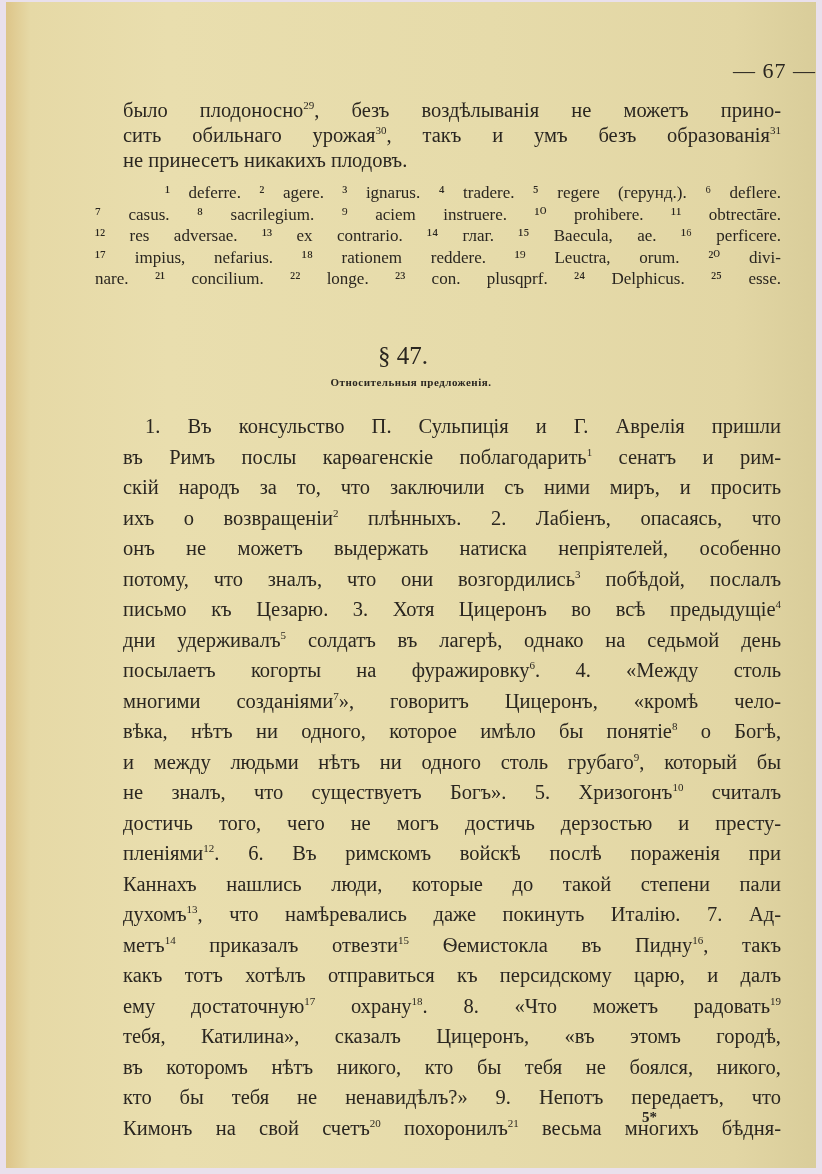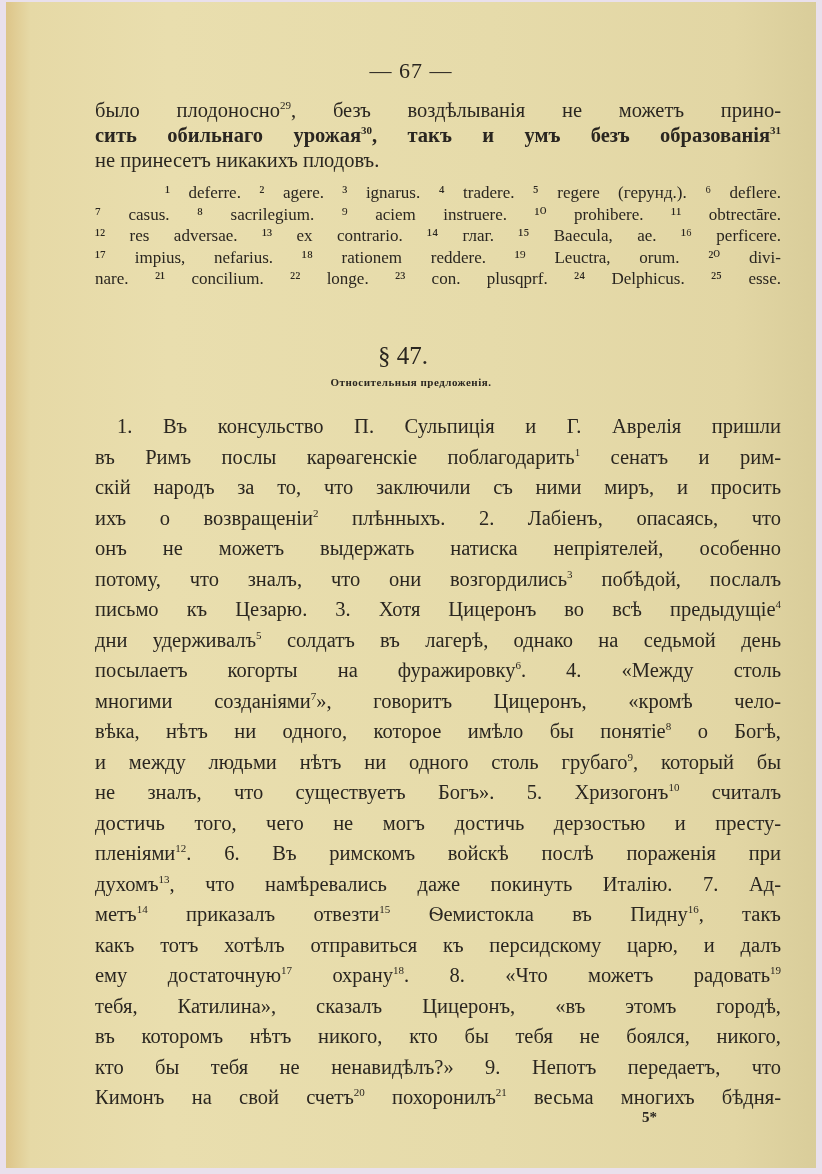--- a/index.html
+++ b/index.html
@@ -21,37 +21,38 @@
       height: 1166px;
       background: linear-gradient(90deg, #ddc589 0%, #e6d9a6 3%, #e9deae 20%, #e6dbaa 60%, #e2d6a4 90%, #d9cd9a 100%);
       font-family: "Liberation Serif", "DejaVu Serif", serif;
       color: #2a2620;
     }
     .page-number {
       position: absolute;
       top: 56px;
       left: 0;
       width: 810px;
-      text-align: center;
+      text-align: right;
       font-size: 22px;
       letter-spacing: 1px;
     }
     .main-block {
       position: absolute;
       left: 89px;
       width: 686px;
     }
     .line {
       height: 25.2px;
       line-height: 25.2px;
       font-size: 20.5px;
       white-space: nowrap;
       text-align: justify;
       text-align-last: justify;
       transform-origin: left center;
+      margin-left: 28px;
     }
     .line.last {
       text-align-last: left;
     }
     .line sup, .fn-line sup {
       font-size: 11px;
       vertical-align: 8px;
       line-height: 0;
     }
     .intro {
@@ -112,21 +113,21 @@
   </style>
 </head>
 <body>
 
 <div class="page">
 
   <div class="page-number">— 67 —</div>
 
   <div class="main-block intro" id="intro-block">
       <div class="line"><span>было плодоносно</span><sup>29</sup><span>, безъ воздѣлыванія не можетъ прино-</span></div>
-      <div class="line" style="letter-spacing: -0.000289352px; font-weight: bold;"><span>сить обильнаго урожая</span><sup>30</sup><span>, такъ и умъ безъ образованія</span><sup>31</sup></div>
+      <div class="line" style="letter-spacing: -0.000289352px;"><span>сить обильнаго урожая</span><sup>30</sup><span>, такъ и умъ безъ образованія</span><sup>31</sup></div>
       <div class="line last"><span>не принесетъ никакихъ плодовъ.</span></div>
     </div>
 
   <div class="footnotes">
     <div class="fn-line indent">¹ deferre. ² agere. ³ ignarus. ⁴ tradere. ⁵ regere (герунд.). ⁶ deflere.</div>
     <div class="fn-line">⁷ casus. ⁸ sacrilegium. ⁹ aciem instruere. ¹⁰ prohibere. ¹¹ obtrectāre.</div>
     <div class="fn-line">¹² res adversae. ¹³ ex contrario. ¹⁴ глаг. ¹⁵ Baecula, ae. ¹⁶ perficere.</div>
     <div class="fn-line">¹⁷ impius, nefarius. ¹⁸ rationem reddere. ¹⁹ Leuctra, orum. ²⁰ divi-</div>
     <div class="fn-line">nare. ²¹ concilium. ²² longe. ²³ con. plusqprf. ²⁴ Delphicus. ²⁵ esse.</div>
   </div>
@@ -143,20 +144,21 @@
       <div class="line"><span>потому, что зналъ, что они возгордились</span><sup>3</sup><span> побѣдой, послалъ</span></div>
       <div class="line"><span>письмо къ Цезарю.  3. Хотя Цицеронъ во всѣ предыдущіе</span><sup>4</sup></div>
       <div class="line"><span>дни удерживалъ</span><sup>5</sup><span> солдатъ въ лагерѣ, однако на седьмой день</span></div>
       <div class="line" style="letter-spacing: -0.000306373px;"><span>посылаетъ когорты на фуражировку</span><sup>6</sup><span>.  4. «Между столь</span></div>
       <div class="line"><span>многими созданіями</span><sup>7</sup><span>», говоритъ Цицеронъ, «кромѣ чело-</span></div>
       <div class="line"><span>вѣка, нѣтъ ни одного, которое имѣло бы понятіе</span><sup>8</sup><span> о Богѣ,</span></div>
       <div class="line"><span>и между людьми нѣтъ ни одного столь грубаго</span><sup>9</sup><span>, который бы</span></div>
       <div class="line"><span>не зналъ, что существуетъ Богъ».  5. Хризогонъ</span><sup>10</sup><span> считалъ</span></div>
       <div class="line"><span>достичь того, чего не могъ достичь дерзостью и престу-</span></div>
       <div class="line"><span>пленіями</span><sup>12</sup><span>.  6. Въ римскомъ войскѣ послѣ пораженія при</span></div>
+      <div class="line"><span>Каннахъ нашлись люди, которые до такой степени пали</span></div>
       <div class="line"><span>духомъ</span><sup>13</sup><span>, что намѣревались даже покинуть Италію.  7. Ад-</span></div>
       <div class="line" style="letter-spacing: -0.000289352px;"><span>метъ</span><sup>14</sup><span> приказалъ отвезти</span><sup>15</sup><span> Ѳемистокла въ Пидну</span><sup>16</sup><span>, такъ</span></div>
       <div class="line"><span>какъ тотъ хотѣлъ отправиться къ персидскому царю, и далъ</span></div>
       <div class="line" style="letter-spacing: -0.000289352px;"><span>ему достаточную</span><sup>17</sup><span> охрану</span><sup>18</sup><span>.  8. «Что можетъ радовать</span><sup>19</sup></div>
       <div class="line"><span>тебя, Катилина», сказалъ Цицеронъ, «въ этомъ городѣ,</span></div>
       <div class="line"><span>въ которомъ нѣтъ никого, кто бы тебя не боялся, никого,</span></div>
       <div class="line"><span>кто бы тебя не ненавидѣлъ?»  9. Непотъ передаетъ, что</span></div>
       <div class="line"><span>Кимонъ на свой счетъ</span><sup>20</sup><span> похоронилъ</span><sup>21</sup><span> весьма многихъ бѣдня-</span></div>
       <div class="line last"></div>
     </div>

